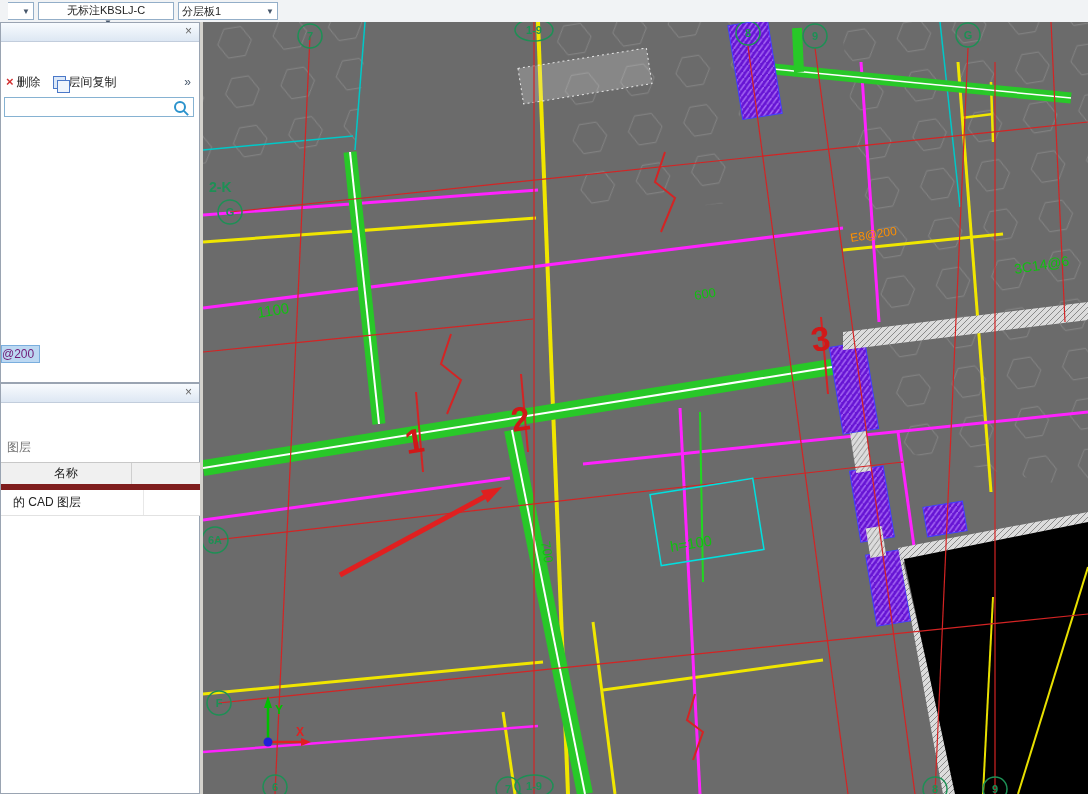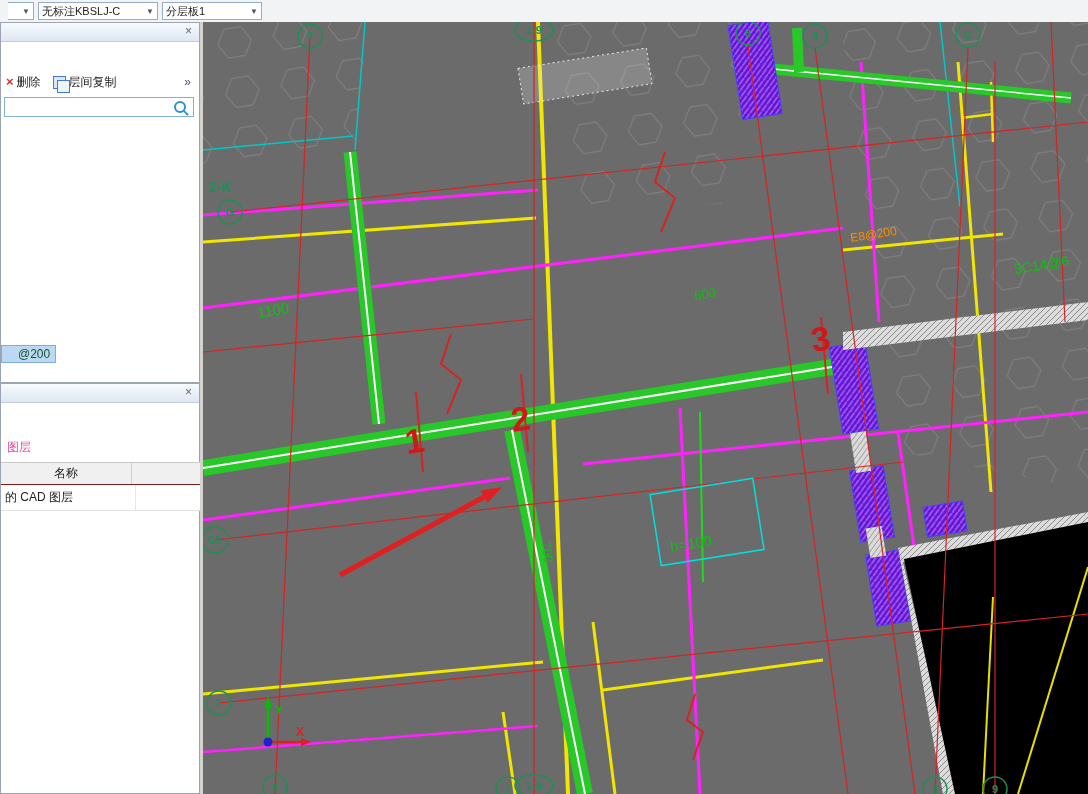--- a/index.html
+++ b/index.html
@@ -7,21 +7,21 @@
        font-family:"Liberation Sans",sans-serif;font-size:12px;color:#222;position:relative;}
   #app{position:absolute;inset:0;}
 
   
   .topbar{position:absolute;left:0;top:0;width:1088px;height:22px;background:#f1f3f5;
           border-bottom:1px solid #c6c9cd;display:flex;align-items:center;gap:4px;}
   .combo{height:18px;background:#fff;border:1px solid #93aec8;display:flex;align-items:center;
          justify-content:space-between;padding:0 3px;font-size:11px;box-sizing:border-box;}
   .combo .arr{font-size:8px;color:#46566a;margin-left:4px;}
   .combo.cut{width:26px;margin-left:8px;justify-content:flex-end;border-left:none;}
-  .combo.c1{width:120px;}
+  .combo.c1{width:136px;flex-direction:column;}
   .combo.c2{width:100px;}
 
   
   .leftcol{position:absolute;left:0;top:22px;width:200px;height:772px;background:#fff;}
   .panel{position:absolute;left:0;width:200px;background:#fff;border:1px solid #9aa4b2;box-sizing:border-box;}
   .p1{top:0;height:361px;}
   .p2{top:361px;height:411px;}
   .phead{height:18px;background:linear-gradient(#f8fbfe,#dde7f3);border-bottom:1px solid #c2cddc;position:relative;}
   .pclose{position:absolute;right:3px;top:1px;width:15px;height:15px;line-height:14px;text-align:center;
           color:#666;font-size:12px;cursor:default;}
@@ -33,27 +33,27 @@
   .ic-copy::after{content:"";position:absolute;left:3px;top:3px;width:11px;height:11px;
                   border:1px solid #4a78c8;background:#eef4fc;}
   .overflow{margin-left:auto;margin-right:8px;color:#46566a;font-size:12px;}
   .psearch{position:absolute;left:3px;top:74px;width:190px;height:20px;border:1px solid #86b2d2;
            background:#fff;display:flex;align-items:center;box-sizing:border-box;}
   .psearch input{flex:1;border:none;outline:none;height:16px;font-size:12px;padding-left:3px;background:transparent;}
   .mag{width:8px;height:8px;border:2px solid #2a92cc;border-radius:50%;position:relative;margin-right:7px;}
   .mag::after{content:"";position:absolute;width:6px;height:2px;background:#2a92cc;
               transform:rotate(45deg);right:-5px;bottom:-3px;}
   .selitem{position:absolute;left:0;top:322px;background:#bcd8f2;border:1px solid #7aaede;
-           padding:1px 5px 1px 16px;font-size:12px;color:#14532d;}
-  .seclabel{position:absolute;left:6px;top:55px;font-size:12px;color:#ec4899;}
+           padding:1px 5px 1px 0;font-size:12px;color:#701a75;}
+  .seclabel{position:absolute;left:6px;top:55px;font-size:12px;color:#737373;}
   .ltable{position:absolute;left:0;top:78px;width:199px;border-top:1px solid #c8c8c8;}
-  .lth{display:flex;height:21px;background:#f0f0f0;border-bottom:1px solid #7f1d1d;align-items:center;}
+  .lth{display:flex;height:21px;background:#f0f0f0;border-bottom:6px solid #7f1d1d;align-items:center;}
   .lth .c1h{width:130px;text-align:center;border-right:1px solid #cfcfcf;height:100%;line-height:21px;}
   .ltr{display:flex;height:25px;border-bottom:1px solid #e2e2e2;align-items:center;background:#fff;}
-  .ltr .c1{width:130px;padding-left:4px;border-right:1px solid #e8e8e8;height:100%;line-height:25px;
+  .ltr .c1{width:130px;padding-left:12px;border-right:1px solid #e8e8e8;height:100%;line-height:25px;
            white-space:nowrap;overflow:hidden;}
   .divider{position:absolute;left:200px;top:22px;width:3px;height:772px;background:#d4d2cc;}
 
   
   .viewport{position:absolute;left:203px;top:22px;width:885px;height:772px;background:#6b6b6b;}
   svg text{font-family:"Liberation Sans",sans-serif;}
   .btxt{font-size:11px;font-weight:bold;fill:#1d9055;}
   .gdim{fill:#10c010;}
   .redmark{fill:#d01818;font-weight:bold;font-size:34px;}
 </style>

